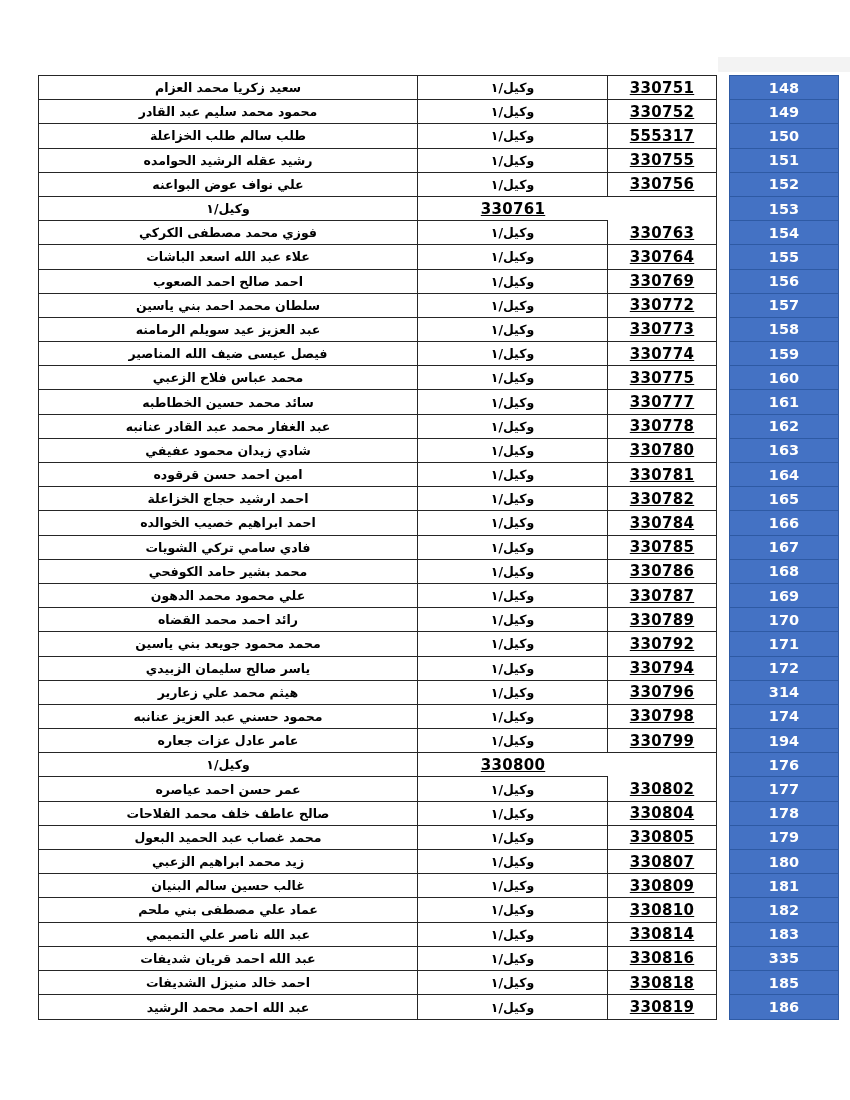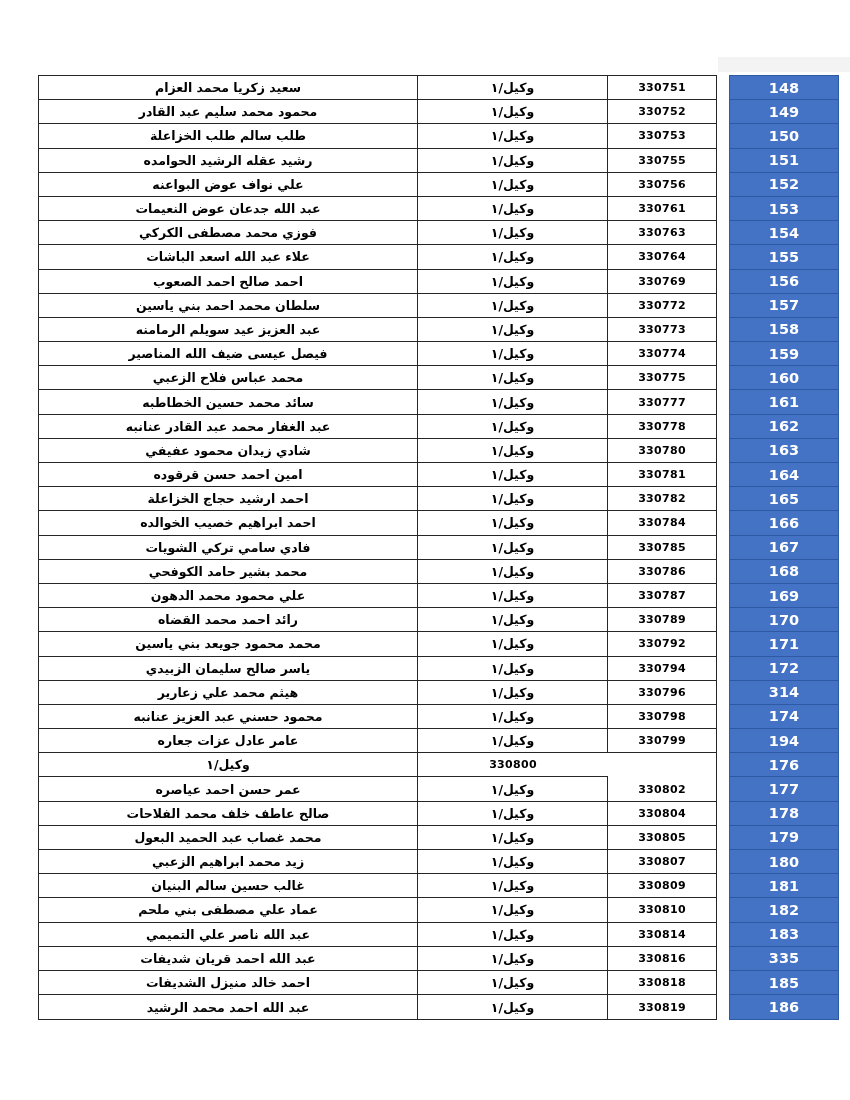--- a/index.html
+++ b/index.html
@@ -56,22 +56,23 @@
   .cell.name, .cell.agent { border-right: 1px solid var(--grid-border, #262626); }
   .cell.name {
     direction: rtl;
     font-size: 12.5px;
   }
   .cell.agent {
     direction: rtl;
     font-size: 12.5px;
   }
   .cell.code {
-    font-size: 11px;
+    font-size: 15px;
     letter-spacing: 0.3px;
+    text-decoration: underline;
   }
 
   
   .serial-col {
     position: absolute;
     left: 721px;
     top: 75px;
     width: 110px;
     border: 1px solid var(--serial-border, #2e5aa4);
     box-sizing: border-box;
@@ -106,37 +107,36 @@
 
   <div class="m-row">
     <div class="cell name">محمود محمد سليم عبد القادر</div>
     <div class="cell agent">وكيل/١</div>
     <div class="cell code">330752</div>
   </div>
 
   <div class="m-row">
     <div class="cell name">طلب سالم طلب الخزاعلة</div>
     <div class="cell agent">وكيل/١</div>
-    <div class="cell code">330753</div>
+    <div class="cell code">555317</div>
   </div>
 
   <div class="m-row">
     <div class="cell name">رشيد عقله الرشيد الحوامده</div>
     <div class="cell agent">وكيل/١</div>
     <div class="cell code">330755</div>
   </div>
 
   <div class="m-row">
     <div class="cell name">علي نواف عوض البواعنه</div>
     <div class="cell agent">وكيل/١</div>
     <div class="cell code">330756</div>
   </div>
 
   <div class="m-row">
-    <div class="cell name">عبد الله جدعان عوض النعيمات</div>
     <div class="cell agent">وكيل/١</div>
     <div class="cell code">330761</div>
   </div>
 
   <div class="m-row">
     <div class="cell name">فوزي محمد مصطفى الكركي</div>
     <div class="cell agent">وكيل/١</div>
     <div class="cell code">330763</div>
   </div>
 

